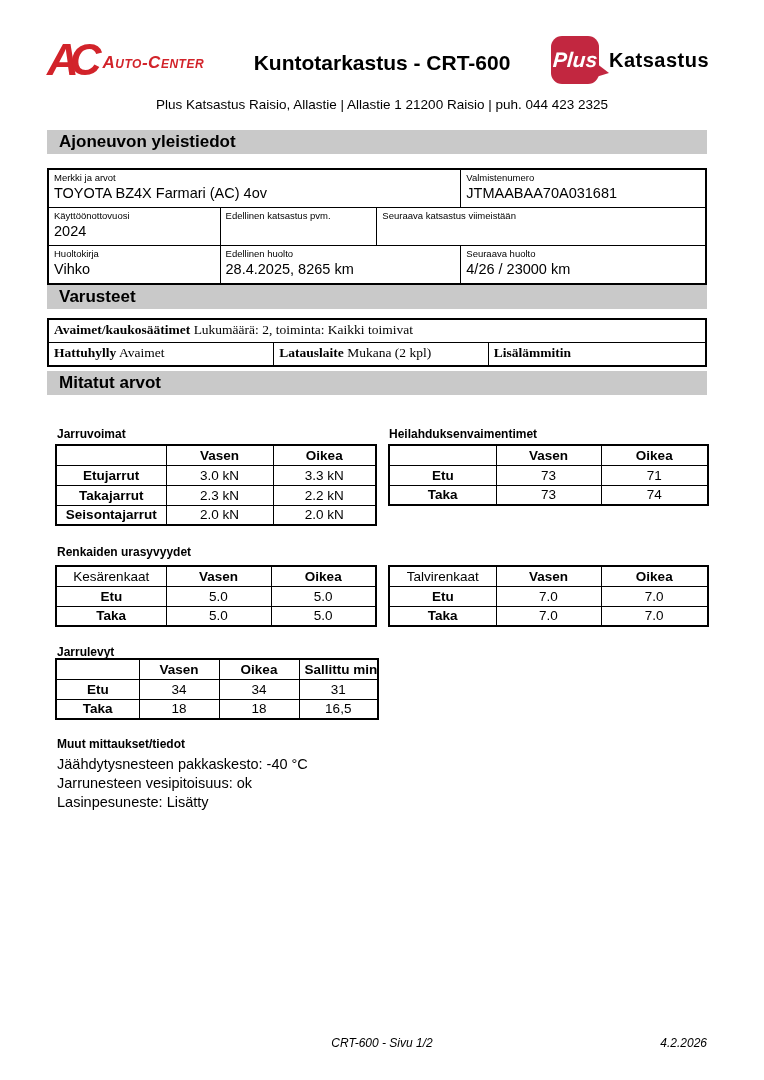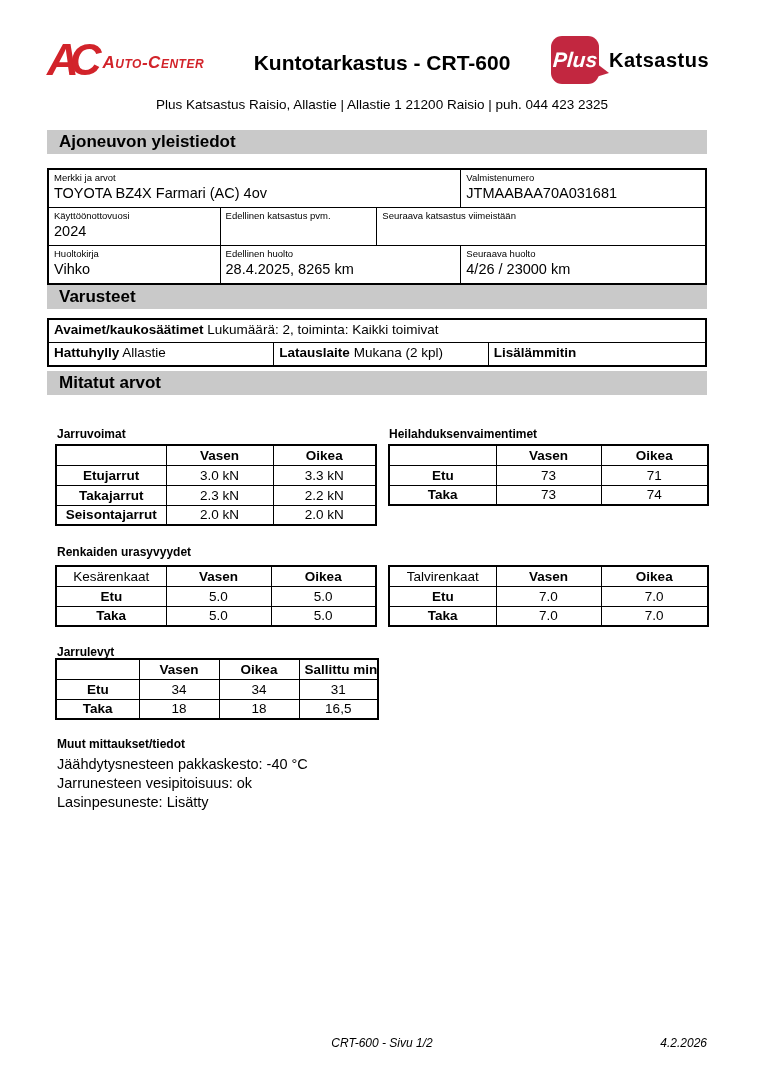--- a/index.html
+++ b/index.html
@@ -27,21 +27,21 @@
   
   .vtable { left:47px; top:168px; width:660px; border:2px solid #000; }
   .vrow { display:flex; border-top:1px solid #000; }
   .vrow:first-child { border-top:none; }
   .vcell { border-left:1px solid #000; padding:2px 5px 1px 5px; min-height:37px; overflow:hidden; }
   .vcell:first-child { border-left:none; }
   .vlabel { font-size:9.5px; line-height:12px; }
   .vvalue { font-size:14.5px; line-height:19px; }
 
   
-  .etable { left:47px; top:318px; width:660px; border:2px solid #000; }
+  .etable { left:47px; top:318px; width:660px; border:2px solid #000;font-family:Liberation Serif, serif; }
   .erow { display:flex; border-top:1px solid #000; }
   .erow:first-child { border-top:none; }
   .ecell { border-left:1px solid #000; padding:2px 5px; height:22px; font-size:13.5px; white-space:nowrap; overflow:hidden; }
   .ecell:first-child { border-left:none; }
   .elabel { font-weight:bold; }
 
   
   .mini-title { font-weight:bold; font-size:12px; }
   table.m { border-collapse:collapse; border:2px solid #000; table-layout:fixed; }
   table.m th, table.m td { border:1px solid #000; font-size:13.5px; text-align:center; padding:1px 5px; height:20px; overflow:hidden; white-space:nowrap;margin-left:25px; }
@@ -124,21 +124,21 @@
   <div class="abs etable">
     <div class="erow">
       <div class="ecell" style="width:100%">
         <span class="elabel">Avaimet/kaukosäätimet</span>
         <span>Lukumäärä: 2, toiminta: Kaikki toimivat</span>
       </div>
     </div>
     <div class="erow">
       <div class="ecell" style="width:34.2%">
         <span class="elabel">Hattuhylly</span>
-        <span>Allastie</span>
+        <span>Avaimet</span>
       </div>
       <div class="ecell" style="width:32.7%">
         <span class="elabel">Latauslaite</span>
         <span>Mukana (2 kpl)</span>
       </div>
       <div class="ecell" style="width:33.1%">
         <span class="elabel">Lisälämmitin</span>
         <span></span>
       </div>
     </div>

